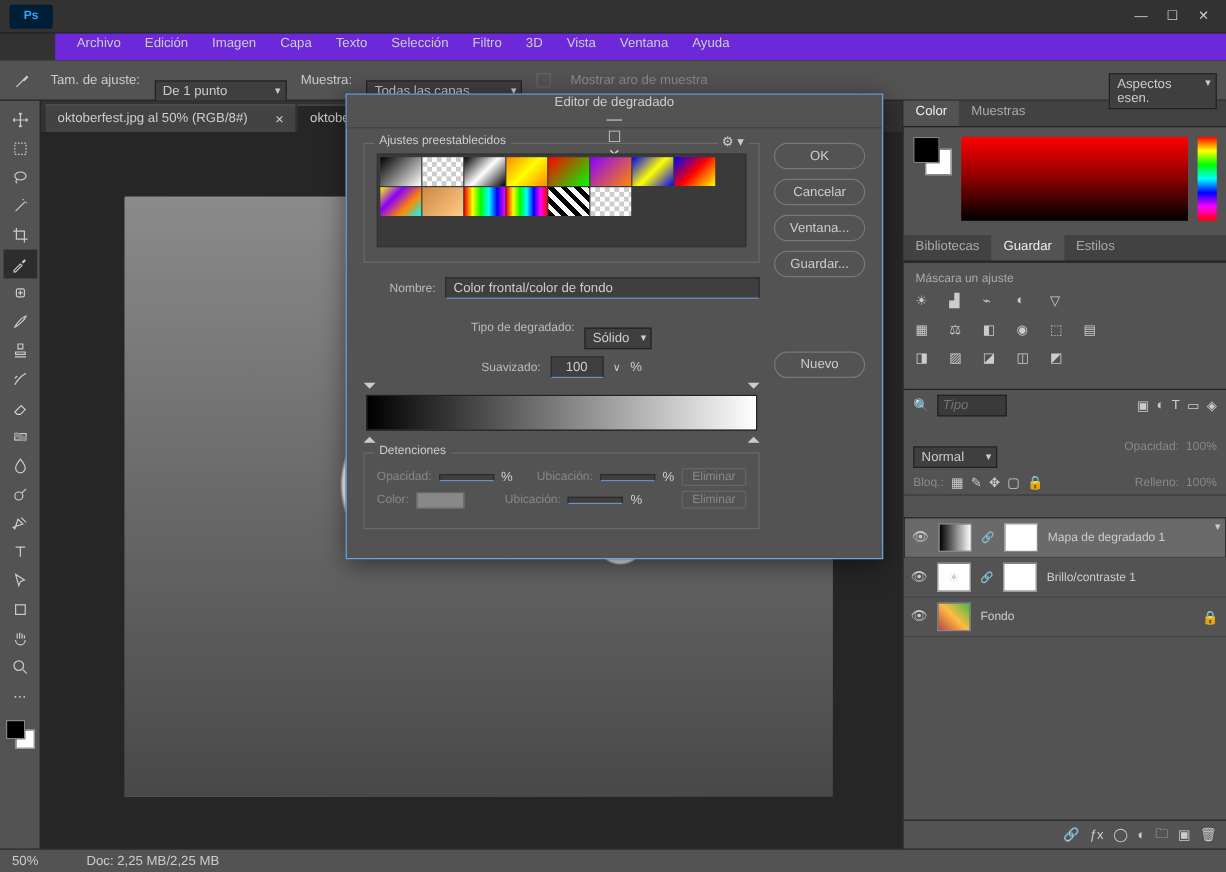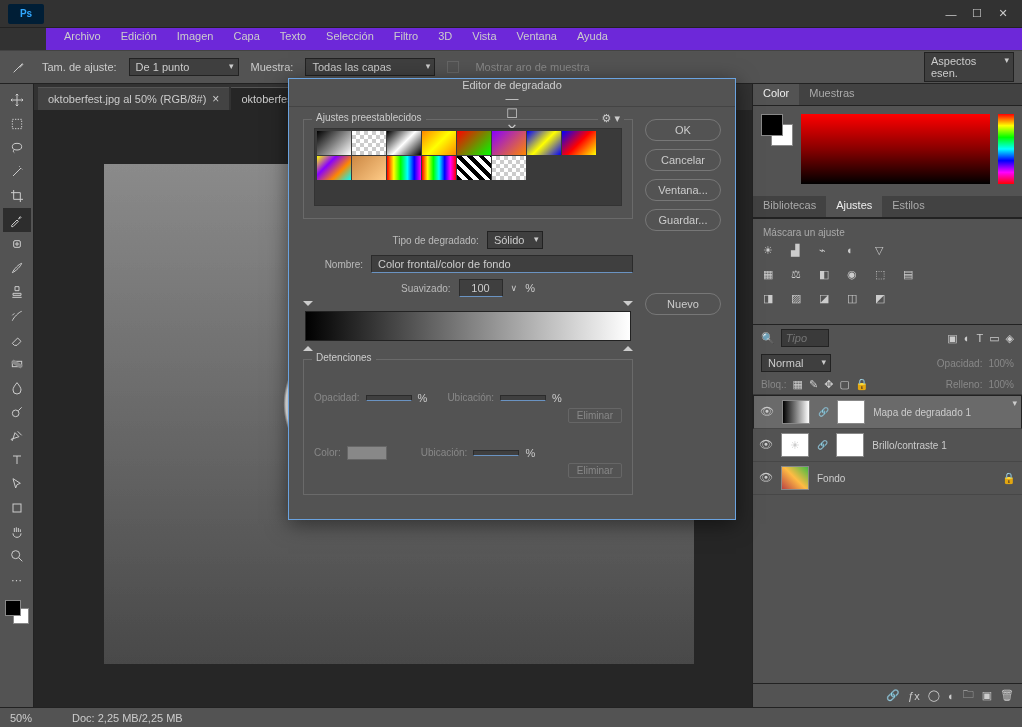--- a/index.html
+++ b/index.html
@@ -5,36 +5,36 @@
 * { margin:0; padding:0; box-sizing:border-box; font-family:"Segoe UI",Tahoma,sans-serif; font-size:11px; color:#ccc; user-select:none; }
 body { background:#323232; width:1022px; height:727px; overflow:hidden; position:relative; }
 .titlebar { height:28px; background:#323232; display:flex; align-items:center; padding:0 8px; border-bottom:1px solid #222; }
 .ps-logo { width:36px; height:20px; background:#001e36; color:#31a8ff; font-weight:bold; display:flex; align-items:center; justify-content:center; border-radius:2px; font-size:10px; }
 .titlebar-spacer { flex:1; }
 .win-btn { width:22px; height:18px; display:flex; align-items:center; justify-content:center; margin-left:4px; cursor:pointer; }
 .menubar { height:22px; background:#6d28d9; display:flex; padding:0 8px;margin-left:46px; }
 .menubar span { padding:2px 10px; cursor:pointer; }
 .optbar { height:34px; background:#535353; display:flex; align-items:center; padding:0 8px; gap:12px; border-top:1px solid #434343; border-bottom:1px solid #222; }
 .optbar .eyedrop { width:22px; height:22px; display:flex; align-items:center; justify-content:center; }
-.sel { background:#3f3f3f; border:1px solid #222; padding:2px 18px 2px 6px; position:relative; }
+.sel { background:#3f3f3f; border:1px solid #222; padding:2px 18px 2px 6px; position:relative;margin-top:18px; }
 .sel::after { content:"▾"; position:absolute; right:4px; top:2px; font-size:9px; }
 .checkbox { width:12px; height:12px; border:1px solid #666; display:inline-block; margin-right:4px; vertical-align:middle; }
 .right-sel { margin-left:auto; }
 
 .main { display:flex; height:calc(727px - 28px - 22px - 34px - 20px); }
 .tools { width:34px; background:#535353; display:flex; flex-direction:column; align-items:center; padding-top:4px; gap:0; border-right:1px solid #222; }
 .tool { width:28px; height:24px; display:flex; align-items:center; justify-content:center; cursor:pointer; }
 .tool.active { background:#2d2d2d; }
 .fgbg { position:relative; width:28px; height:28px; margin-top:6px; }
 .fgbg .fg { position:absolute; width:16px; height:16px; background:#000; border:1px solid #888; left:2px; top:2px; }
 .fgbg .bg { position:absolute; width:16px; height:16px; background:#fff; border:1px solid #888; right:2px; bottom:2px; }
 
 .canvas-area { flex:1; background:#262626; position:relative; overflow:hidden; }
 .tabs { height:26px; display:flex; align-items:end; padding-left:4px; background:#323232; }
-.tab { padding:4px 10px; background:#434343; margin-right:2px; border-top:1px solid #555; display:flex; align-items:center; gap:6px; }
+.tab { padding:4px 10px; background:#434343; margin-right:2px; border-top:1px solid #555; display:flex; align-items:center; gap:23px; }
 .tab.active { background:#262626; }
 .tab .close { font-size:12px; cursor:pointer; }
 .viewport { position:absolute; left:70px; top:80px; width:590px; height:500px; background:linear-gradient(135deg,#e8e8e8,#222); }
 .fake-photo { width:100%; height:100%; background:
   radial-gradient(ellipse 140px 180px at 38% 48%, #eee 0%, #eee 30%, transparent 32%),
   radial-gradient(ellipse 60px 70px at 38% 28%, #333 0%, #333 60%, transparent 62%),
   radial-gradient(ellipse 80px 100px at 70% 55%, #ccc 0%, #ccc 30%, transparent 32%),
   linear-gradient(#888,#555);
   filter:contrast(1.3); }
 
@@ -47,21 +47,21 @@
 .colorbox .fg { position:absolute; width:22px; height:22px; background:#000; border:1px solid #888; }
 .colorbox .bg { position:absolute; width:22px; height:22px; background:#fff; border:1px solid #888; right:0; bottom:0; }
 .picker { flex:1; height:70px; background:linear-gradient(to bottom,#f00,#800,#000); position:relative; }
 .hue { width:16px; height:70px; background:linear-gradient(#f00,#ff0,#0f0,#0ff,#00f,#f0f,#f00); }
 .adj-panel { padding:8px 10px; border-top:1px solid #222; }
 .adj-panel .label { font-size:10px; color:#aaa; margin-bottom:6px; display:block; }
 .adj-row { display:flex; gap:10px; margin-bottom:8px; }
 .adj-ico { width:18px; height:16px; color:#ccc; cursor:pointer; }
 .layers-panel { flex:1; border-top:1px solid #222; display:flex; flex-direction:column; }
 .layers-controls { padding:4px 8px; display:flex; align-items:center; gap:6px; position:relative; }
-.layers-controls input { background:#3a3a3a; border:1px solid #222; color:#999; padding:2px 4px; width:48px; font-style:italic; }
+.layers-controls input { background:#3a3a3a; border:1px solid #222; color:#999; padding:2px 4px; width:58px; font-style:italic; }
 .layers-controls .ric { margin-left:auto; display:flex; gap:6px; }
 .blend-row { padding:3px 8px; display:flex; align-items:center; gap:6px; }
 .blend-row .sel { flex:0 0 auto; min-width:70px; }
 .olabel { color:#888; font-size:10px; }
 .oval { color:#888; font-size:10px; }
 .lock-row { padding:3px 8px; display:flex; align-items:center; gap:6px; border-bottom:1px solid #3a3a3a; }
 .layers-list { flex:1; overflow:auto; }
 .layer { display:flex; align-items:center; padding:4px 6px; gap:8px; border-bottom:1px solid #474747; }
 .layer.sel { background:#6a6a6a; }
 .eye { width:14px; height:14px; }
@@ -93,21 +93,21 @@
 .txt.wide { flex:1; }
 .txt.narrow { width:44px; text-align:center; }
 .grad-bar { height:30px; margin:6px 0 2px; background:linear-gradient(90deg,#000,#fff); border:1px solid #222; position:relative; }
 .stop-top { position:absolute; top:-10px; width:10px; height:10px; }
 .stop-top::before { content:""; position:absolute; width:0; height:0; border:5px solid transparent; border-top-color:#ccc; left:0; top:0; }
 .stop-bot { position:absolute; bottom:-10px; width:10px; height:10px; }
 .stop-bot::before { content:""; position:absolute; width:0; height:0; border:5px solid transparent; border-bottom-color:#ccc; left:0; bottom:0; }
 .det-row { display:flex; align-items:center; gap:6px; margin:4px 0; }
 .det-row label { color:#888; font-size:10px; }
 .det-row .txt { width:46px; }
-.smbtn { border:1px solid #666; padding:1px 8px; color:#888; border-radius:2px; font-size:10px; cursor:pointer;margin-top:36px; }
+.smbtn { border:1px solid #666; padding:1px 8px; color:#888; border-radius:2px; font-size:10px; cursor:pointer; }
 .colorswatch { width:40px; height:14px; border:1px solid #666; background:#888; }
 
 svg { width:16px; height:16px; fill:none; stroke:#ccc; stroke-width:1.5; }
 </style>
 </head>
 <body>
 
 <div class="titlebar">
   <div class="ps-logo">Ps</div>
   <div class="titlebar-spacer"></div>
@@ -285,21 +285,21 @@
       <div class="colorbox">
           <div class="bg"></div>
           <div class="fg"></div>
         </div>
       <div class="picker"></div>
       <div class="hue"></div>
     </div>
 
     <div class="panel-tabs">
       <div class="ptab">Bibliotecas</div>
-      <div class="ptab active">Ajustes</div>
+      <div class="ptab active">Guardar</div>
       <div class="ptab">Estilos</div>
     </div>
     <div class="adj-panel">
       <span class="label">Máscara un ajuste</span>
       <div class="adj-row">
         <span class="adj-ico">☀</span>
         <span class="adj-ico">▟</span>
         <span class="adj-ico">⌁</span>
         <span class="adj-ico">◐</span>
         <span class="adj-ico">▽</span>
@@ -411,27 +411,27 @@
           <div class="preset" style="background:linear-gradient(135deg,#00f,#ff0,#00f)"></div>
           <div class="preset" style="background:linear-gradient(135deg,#00f,#f00,#ff0)"></div>
           <div class="preset" style="background:linear-gradient(135deg,#ff0,#80f,#f80,#0ff)"></div>
           <div class="preset" style="background:linear-gradient(135deg,#c84,#fc8)"></div>
           <div class="preset" style="background:linear-gradient(90deg,#f00,#ff0,#0f0,#0ff,#00f,#f0f)"></div>
           <div class="preset" style="background:linear-gradient(90deg,#f00,#ff0,#0f0,#0ff,#00f,#f0f,#f00)"></div>
           <div class="preset" style="background:repeating-linear-gradient(45deg,#000 0 4px,#fff 4px 8px)"></div>
           <div class="preset" style="background:repeating-conic-gradient(#ccc 0 25%,#fff 0 50%) 0/8px 8px"></div>
         </div>
       </div>
+      <div class="row">
+        <label>Nombre:</label>
+        <div class="txt wide">Color frontal/color de fondo</div>
+      </div>
       <div class="row" style="justify-content:center">
         <label style="width:auto">Tipo de degradado:</label>
         <div class="sel">Sólido</div>
-      </div>
-      <div class="row">
-        <label>Nombre:</label>
-        <div class="txt wide">Color frontal/color de fondo</div>
       </div>
       <div class="row" style="justify-content:center">
         <label style="width:auto">Suavizado:</label>
         <div class="txt narrow">100</div>
         <span style="font-size:9px">∨</span>
         <span>%</span>
       </div>
       <div style="position:relative;margin:14px 2px 18px">
         <div class="stop-top" style="left:-2px"></div>
         <div class="stop-top" style="right:-2px"></div>

